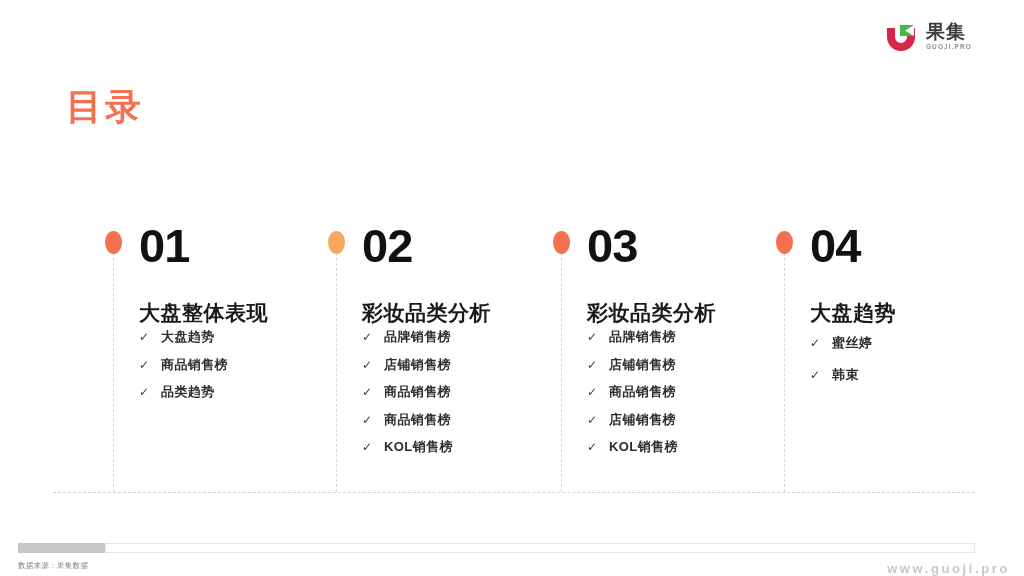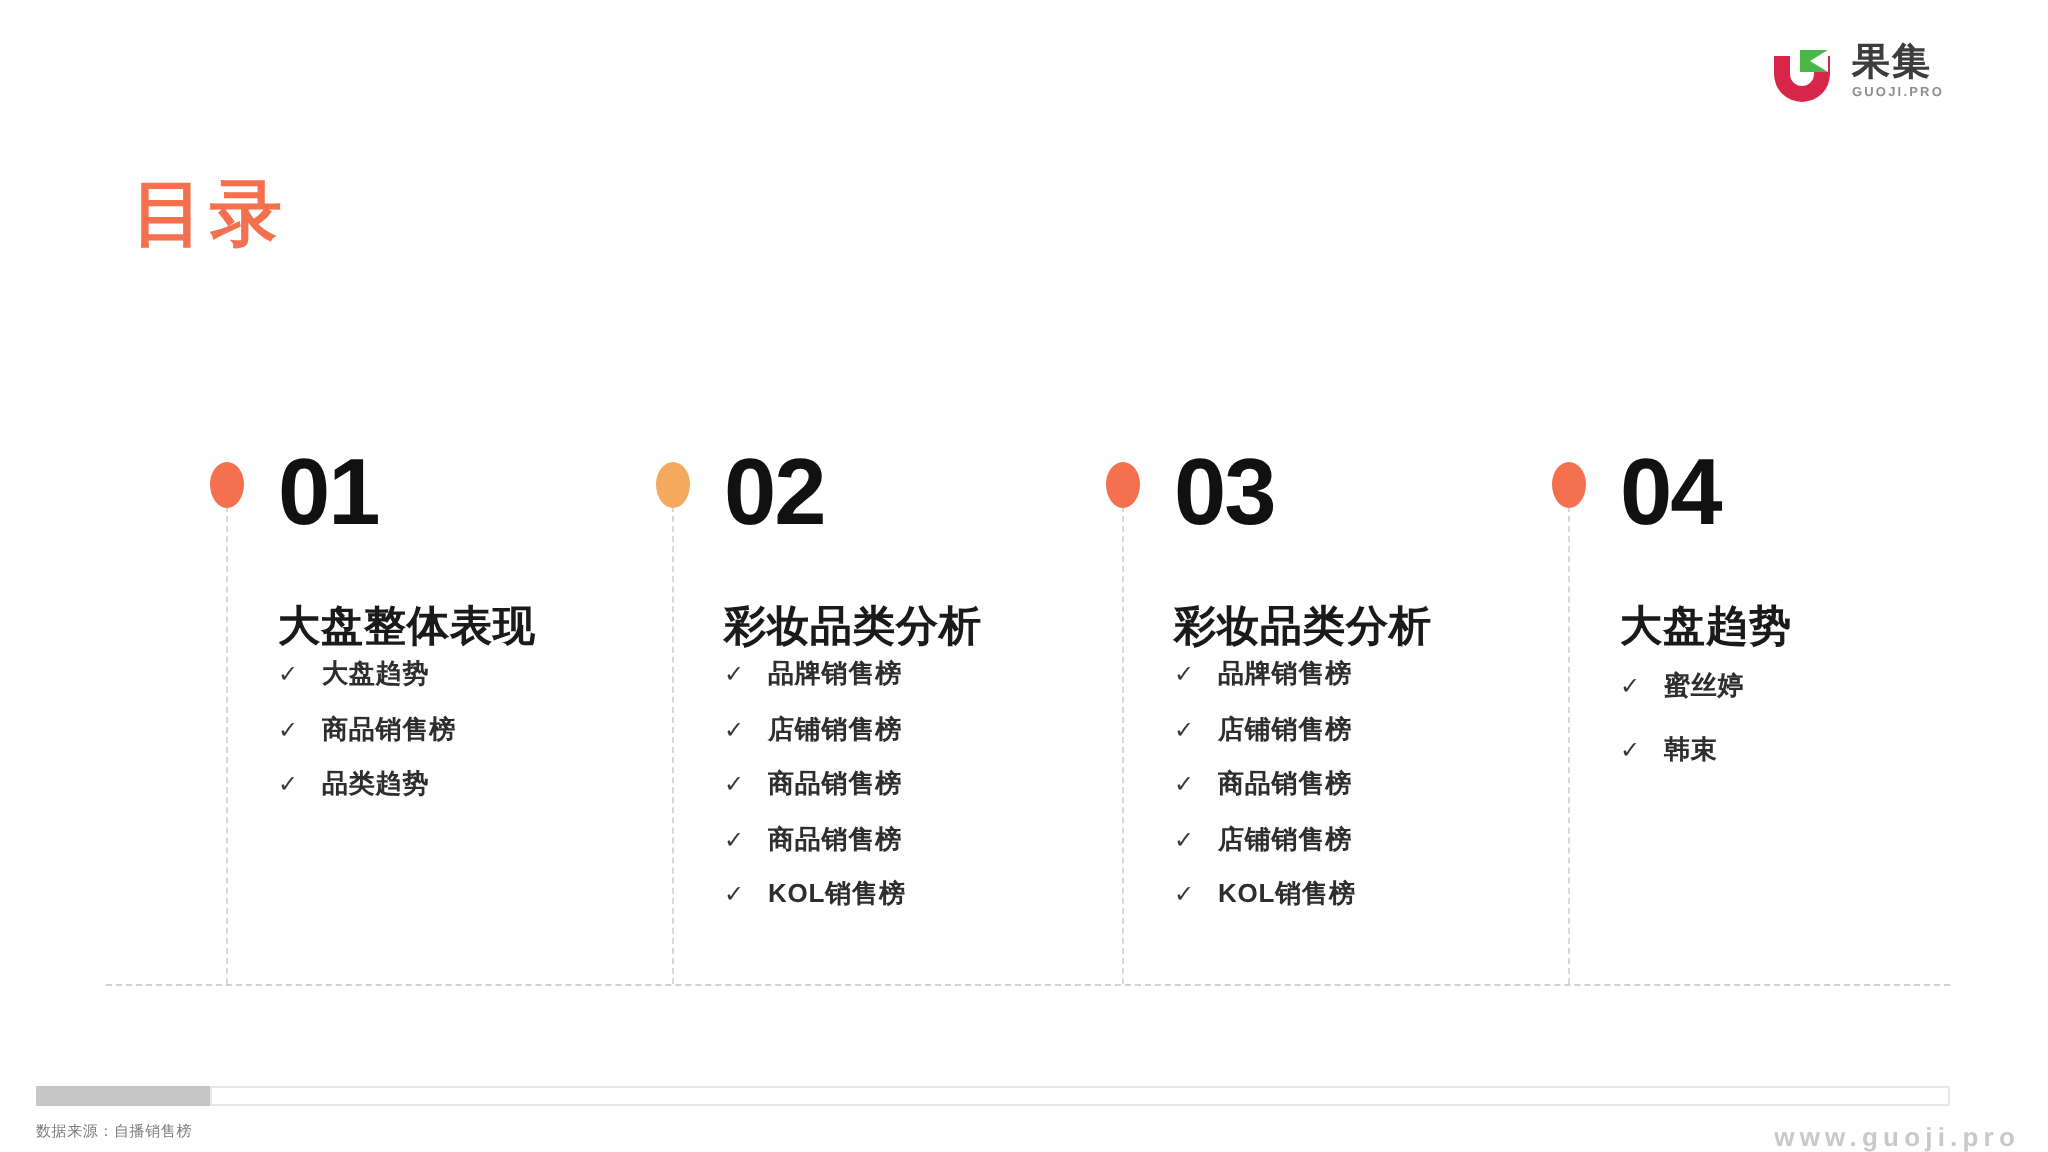--- a/index.html
+++ b/index.html
@@ -307,16 +307,16 @@
           <span class="tick">✓</span>
           <span class="li-text">韩束</span>
         </li>
       </ul>
     </div>
 
   </div>
 
   <div class="footer-bar"></div>
   <div class="footer-bar-rest"></div>
-  <div class="footer-source">数据来源：自播销售榜</div>
+  <div class="footer-source">数据来源：果集数据</div>
   <div class="footer-url">www.guoji.pro</div>
 
 </div>
 
 </body></html>

